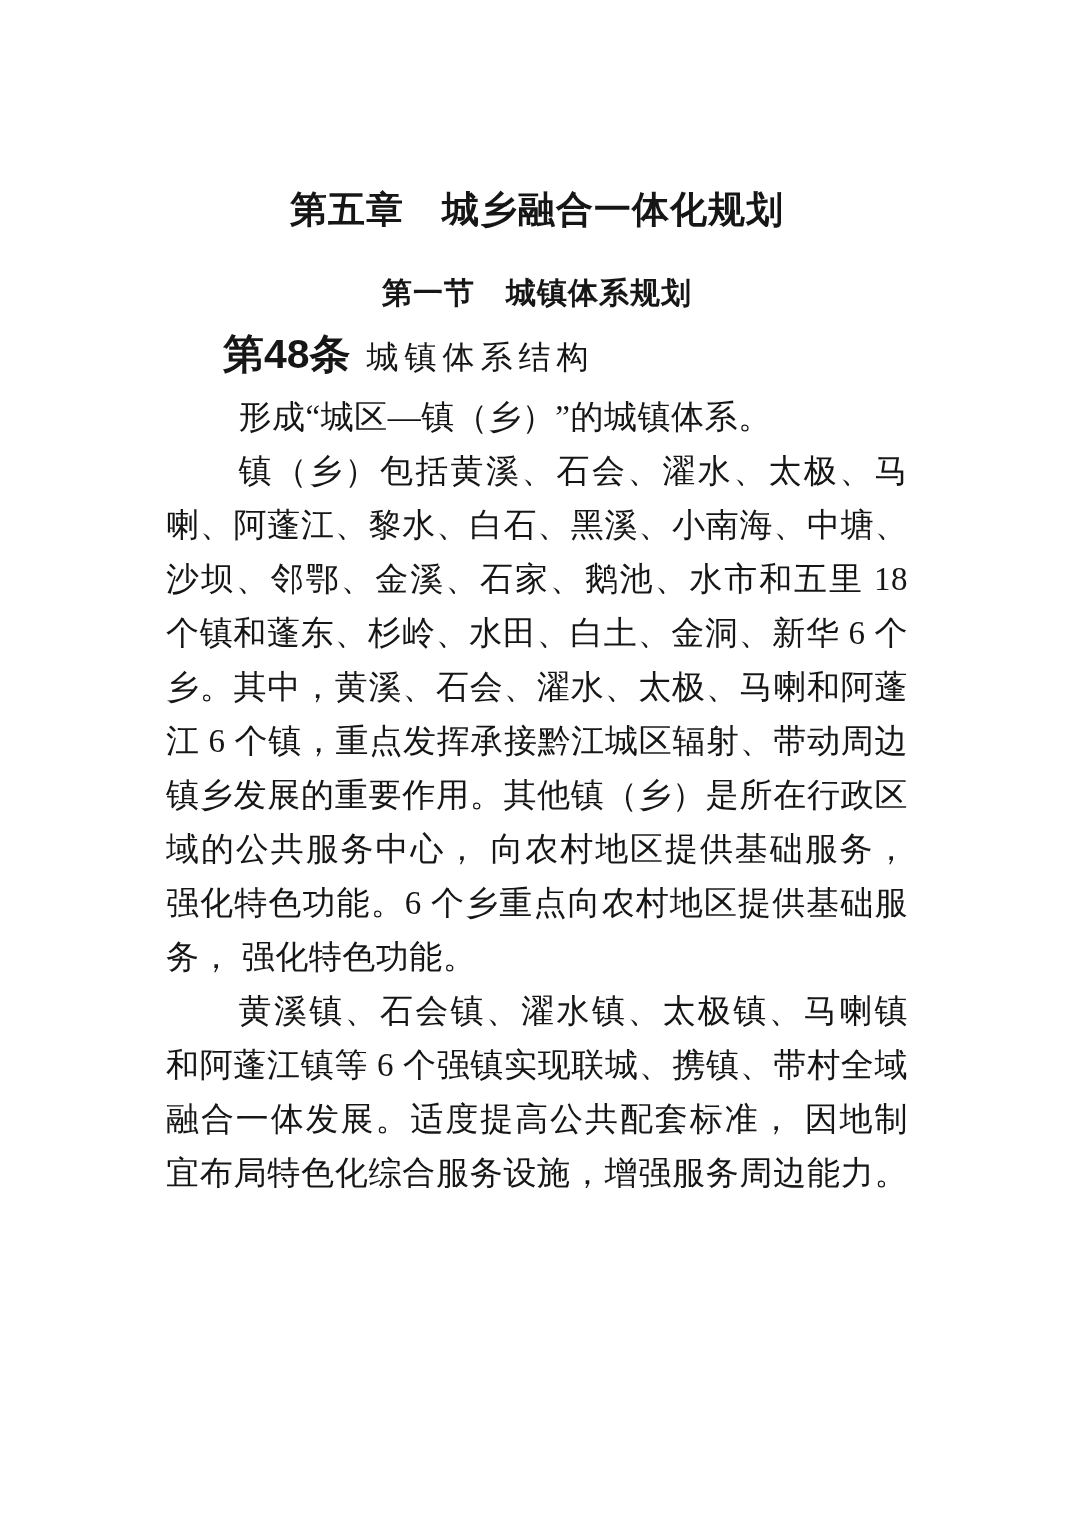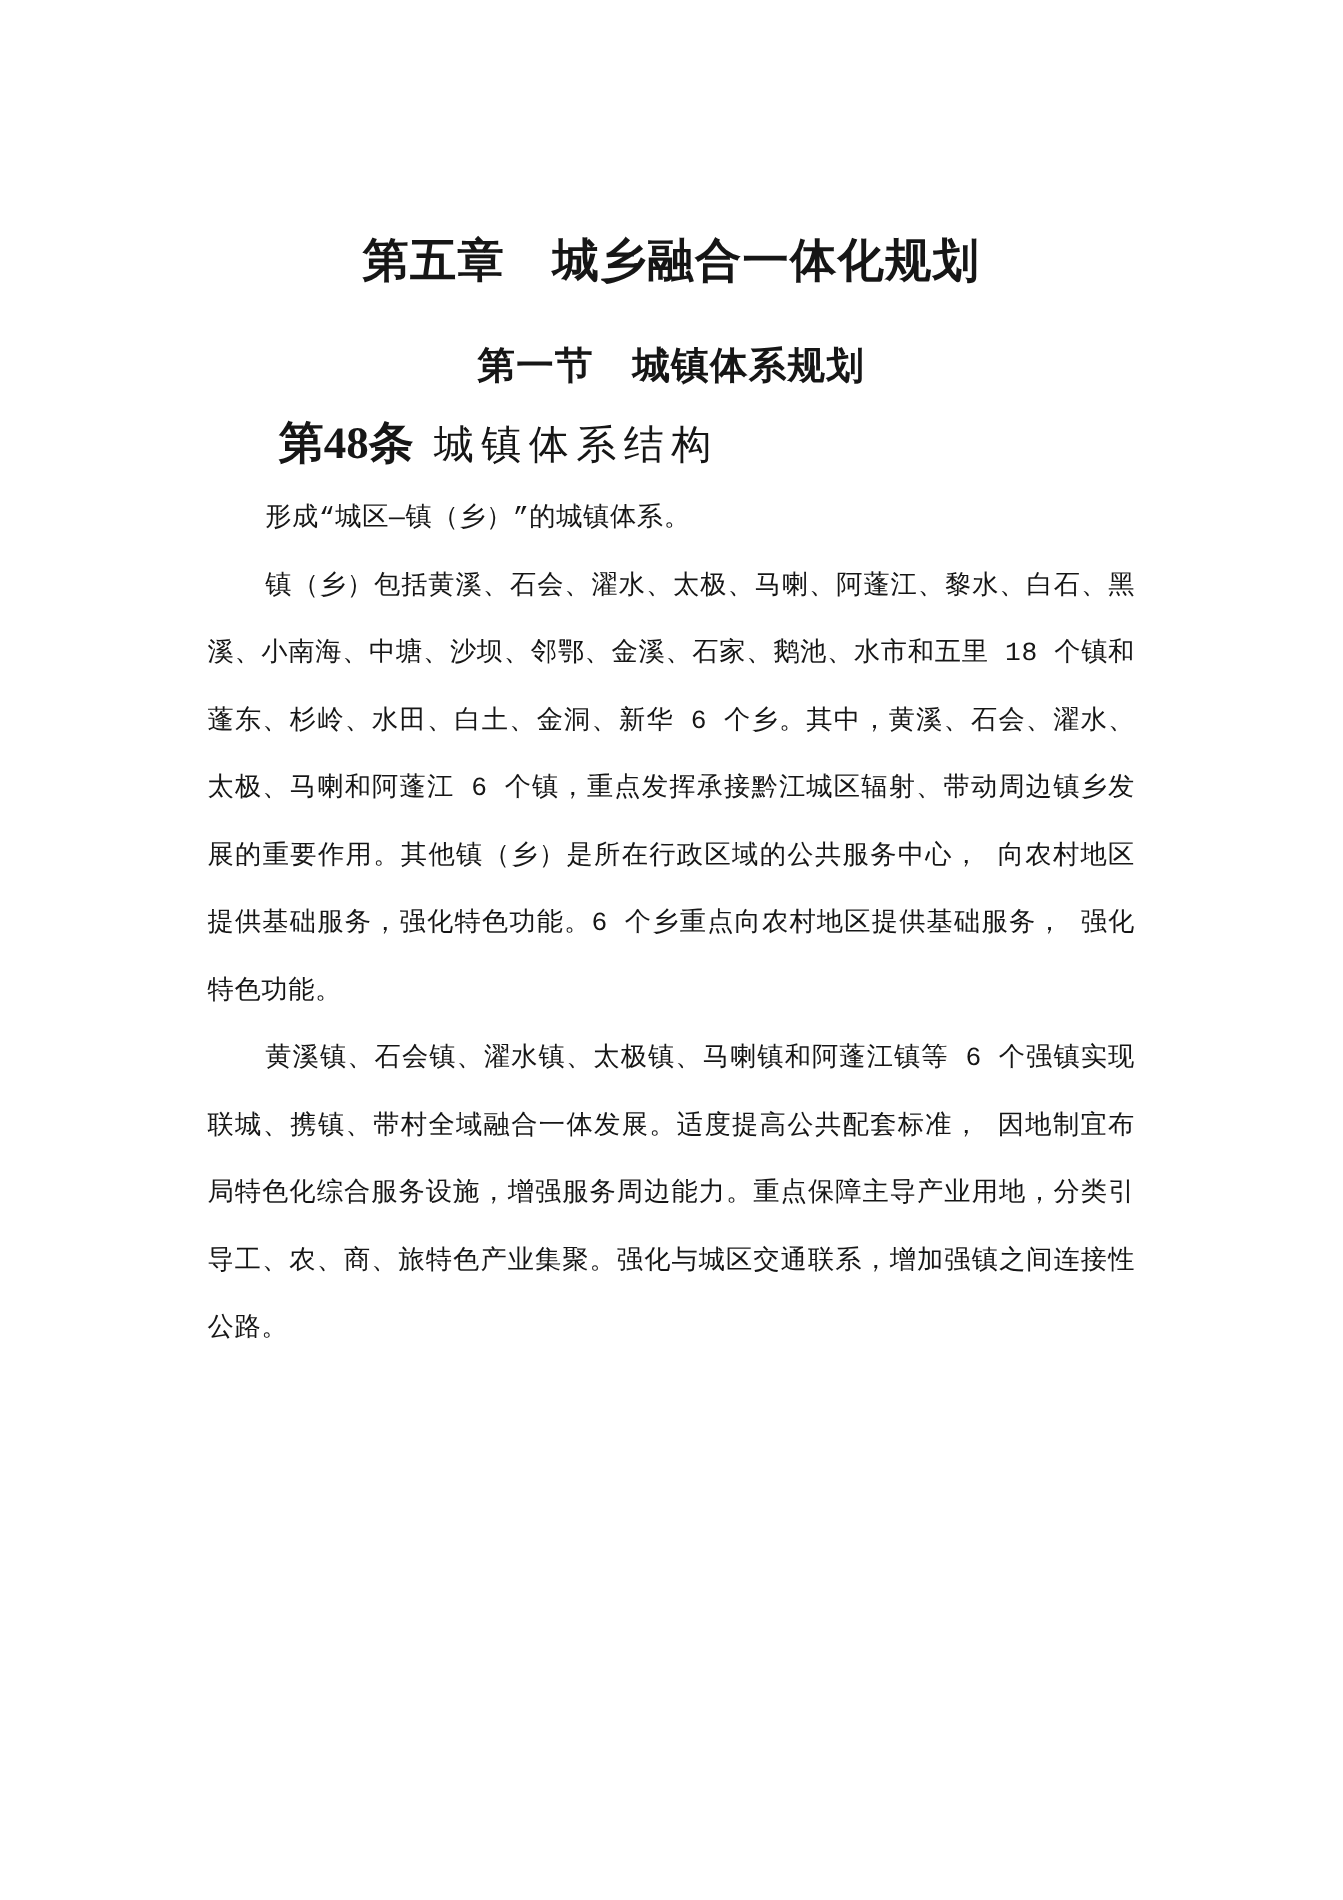--- a/index.html
+++ b/index.html
@@ -41,38 +41,38 @@
     font-size: 30px;
     line-height: 34px;
     letter-spacing: 1px;
     white-space: pre;
   }
   .article-heading {
     margin: 24px 0 0 57px;
     line-height: 36px;
   }
   .article-number {
-    font-family: Liberation Serif, serif;
+    font-family: Liberation Sans, sans-serif;
     font-weight: bold;
-    font-size: 36px;
+    font-size: 41px;
   }
   .article-title {
     margin-left: 16px;
     font-family: "Liberation Serif", serif;
     font-weight: normal;
     font-size: 32px;
     letter-spacing: 6px;
   }
   .body-text {
     margin-top: 9px;
   }
   .body-text p {
     margin: 0;
-    font-family: Liberation Mono, monospace;
-    font-size: 21px;
+    font-family: Liberation Serif, serif;
+    font-size: 33px;
     line-height: 54px;
     text-align: justify;
     text-indent: 2.2em;
     letter-spacing: 0.5px;
   }
   .page-number {
     position: absolute;
     left: 0;
     right: 0;
     top: 1390px;

